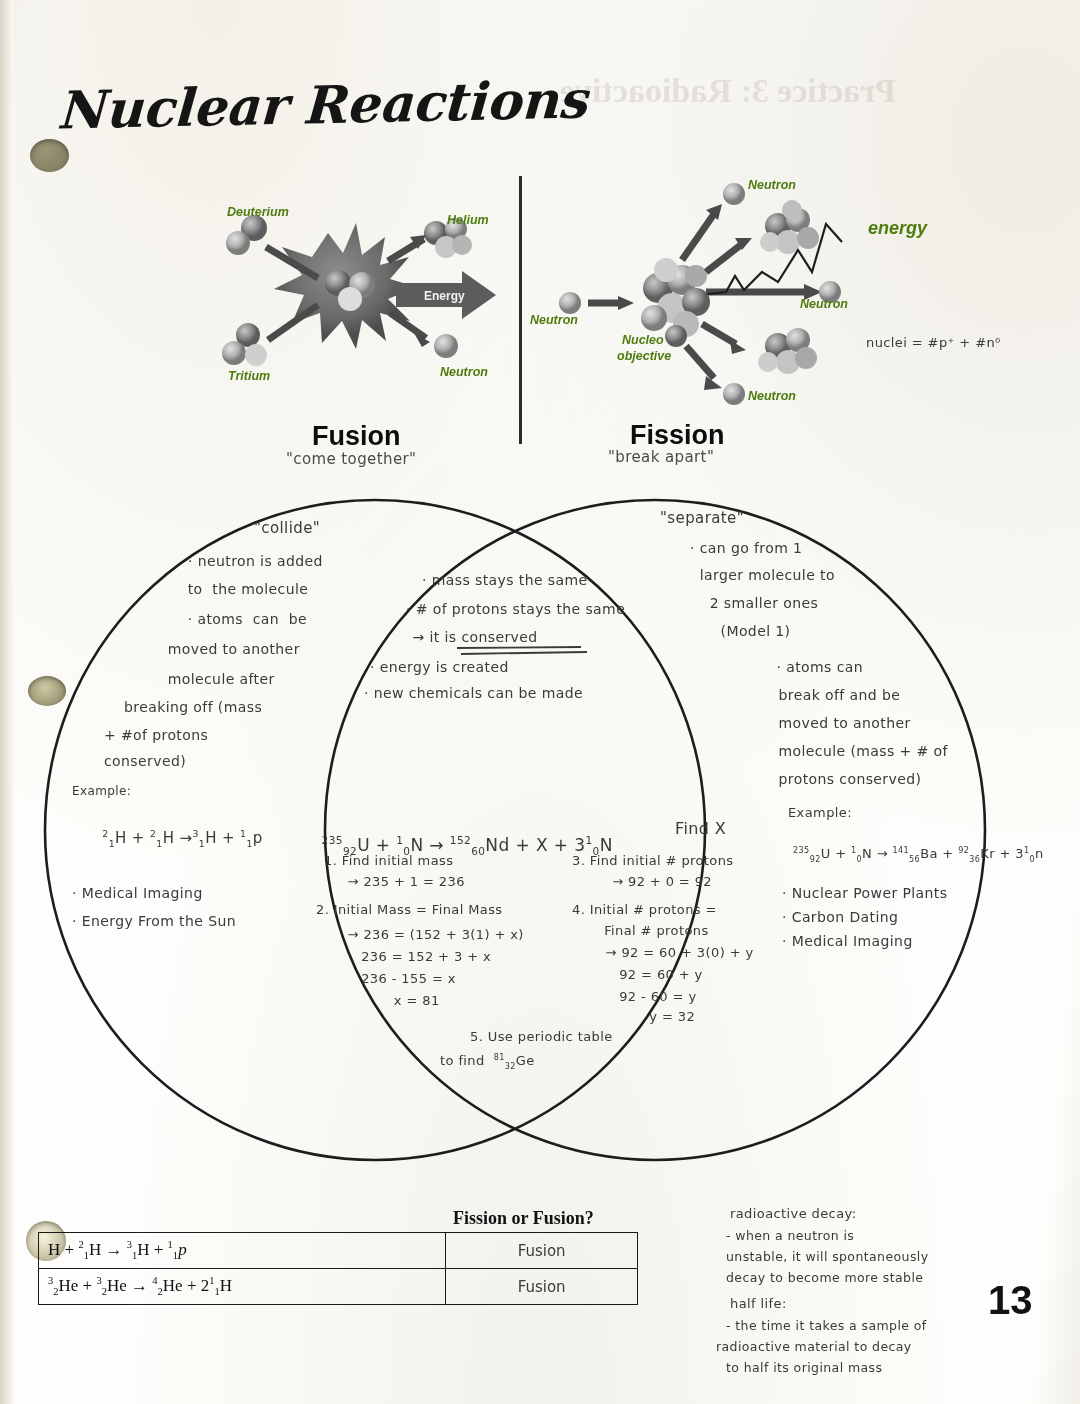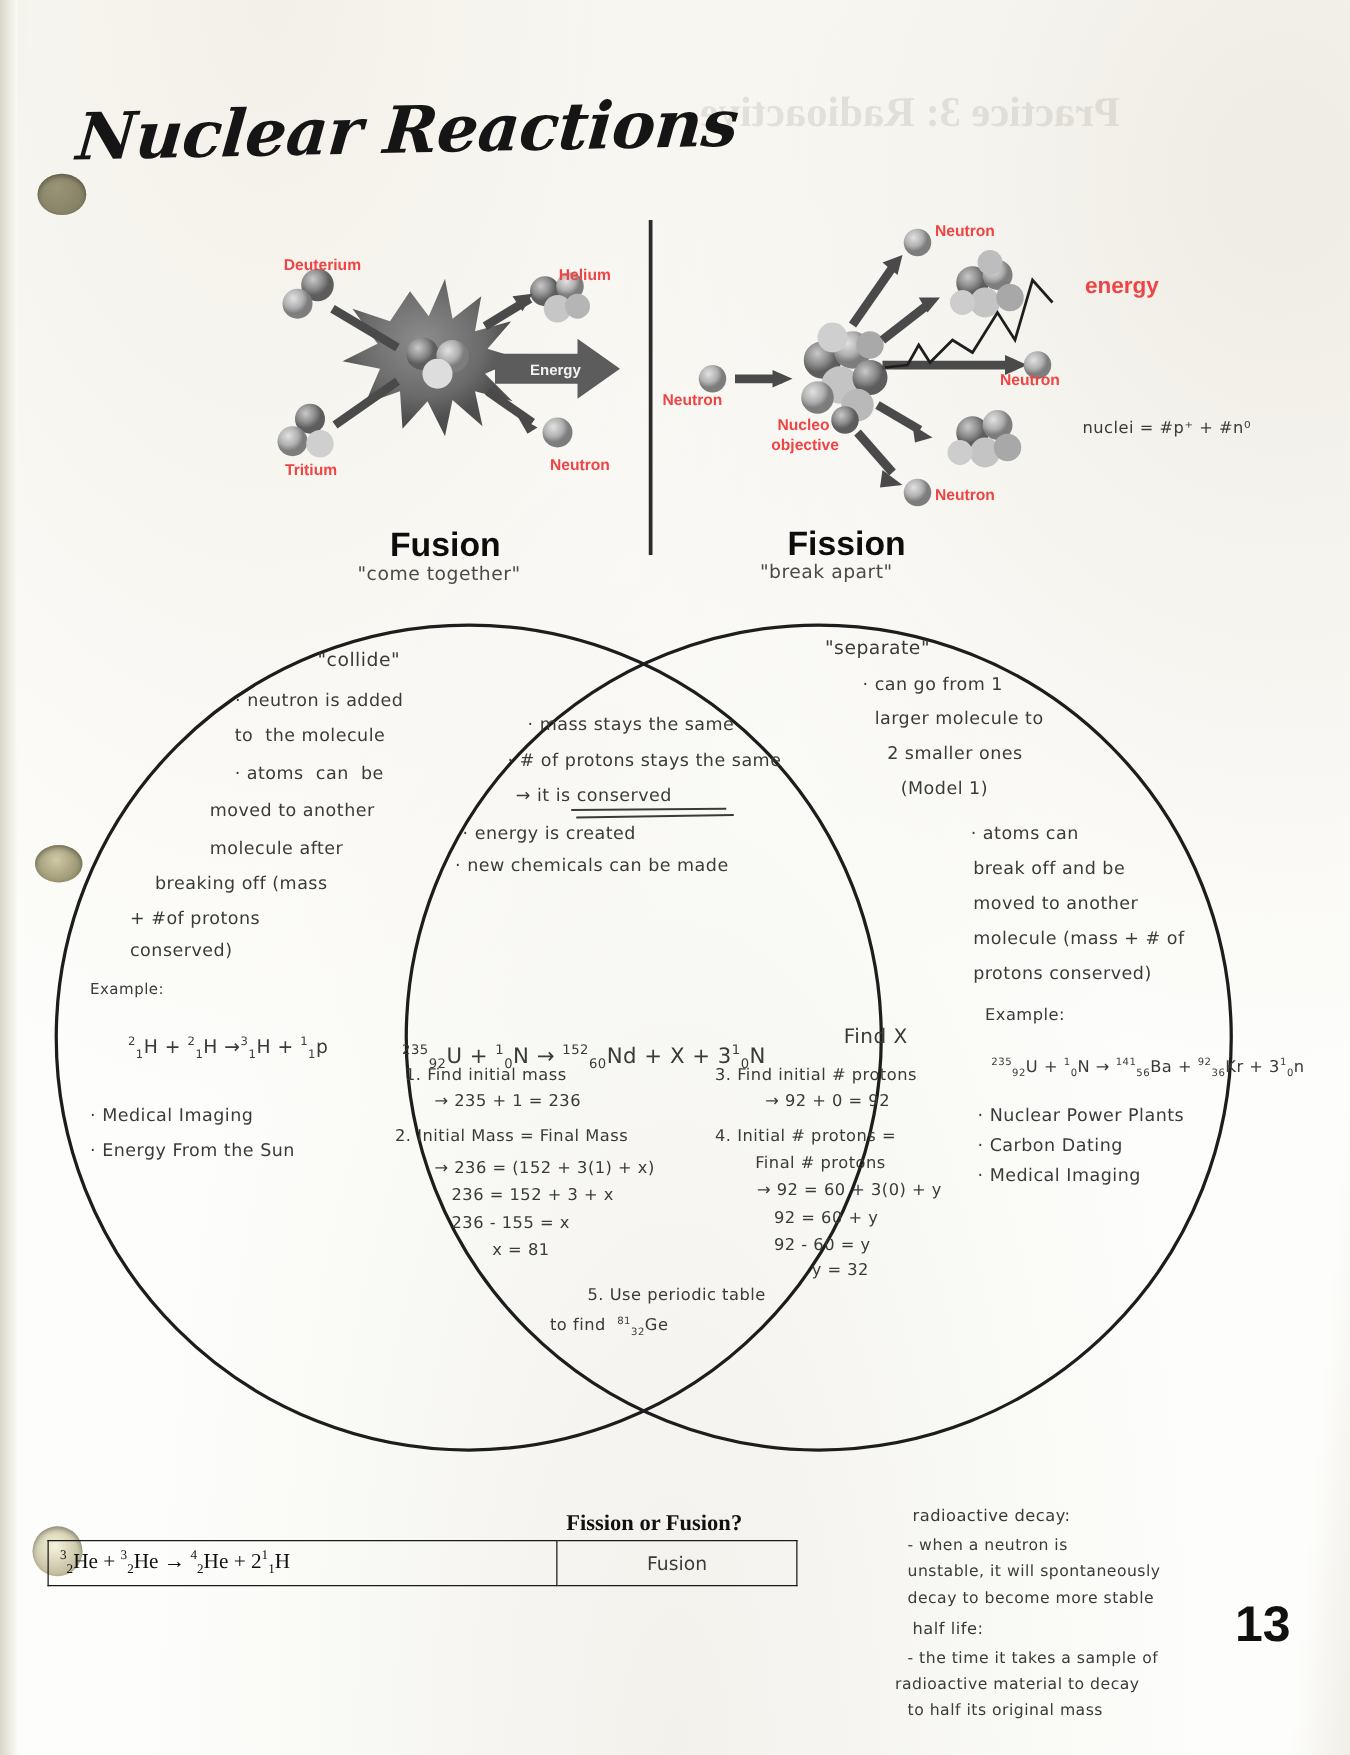--- a/index.html
+++ b/index.html
@@ -66,22 +66,23 @@
   #hole3 { left: 26px; top: 1221px; width: 40px; height: 40px;
            background: radial-gradient(circle at 45% 40%, #f7f4dd, #b3ad8c 90%); }
 
   
   #divider {
     position: absolute; left: 519px; top: 176px;
     width: 3px; height: 268px; background: #2b2b2b;
   }
   .dlabel {
     position: absolute; font-family: "Liberation Sans", sans-serif;
-    font-weight: 700; font-size: 12.5px; color: #ef4444;
+    font-weight: 700; font-size: 12.5px; color: #4d7c0f;
     white-space: nowrap;
+    font-style: italic;
   }
   .bigcap {
     position: absolute; font-family: "Liberation Sans", sans-serif;
     font-weight: 700; font-size: 27px; color: #0d0d0d; white-space: nowrap;
   }
   .quote {
     position: absolute; font-family: "DejaVu Sans", sans-serif;
     font-size: 15px; color: #4a4a48; white-space: nowrap;
   }
   svg { position: absolute; overflow: visible; }
@@ -338,20 +339,24 @@
 </div>
 <div class="hw vtext" style="left:782px;top:884px;">· Nuclear Power Plants</div>
 <div class="hw vtext" style="left:782px;top:908px;">· Carbon Dating</div>
 <div class="hw vtext" style="left:782px;top:932px;">· Medical Imaging</div>
 
 <div id="table-title">Fission or Fusion?</div>
 <div id="table-wrap">
   <table>
     <tbody id="table-body">
         <tr>
+          <td class="eq">H + <sup>2</sup><sub>1</sub>H → <sup>3</sup><sub>1</sub>H + <sup>1</sup><sub>1</sub><i>p</i></td>
+          <td class="ans">Fusion</td>
+        </tr>
+        <tr>
           <td class="eq"><sup>3</sup><sub>2</sub>He + <sup>3</sup><sub>2</sub>He  → <sup>4</sup><sub>2</sub>He + 2<sup>1</sup><sub>1</sub>H</td>
           <td class="ans">Fusion</td>
         </tr>
       </tbody>
   </table>
 </div>
 
 <div class="hw" style="position:absolute;left:730px;top:1205px;font-size:13px;">radioactive decay:</div>
 <div class="hw" style="position:absolute;left:726px;top:1228px;font-size:12.5px;">- when a  neutron is</div>
 <div class="hw" style="position:absolute;left:726px;top:1249px;font-size:12.5px;">  unstable, it will spontaneously</div>

